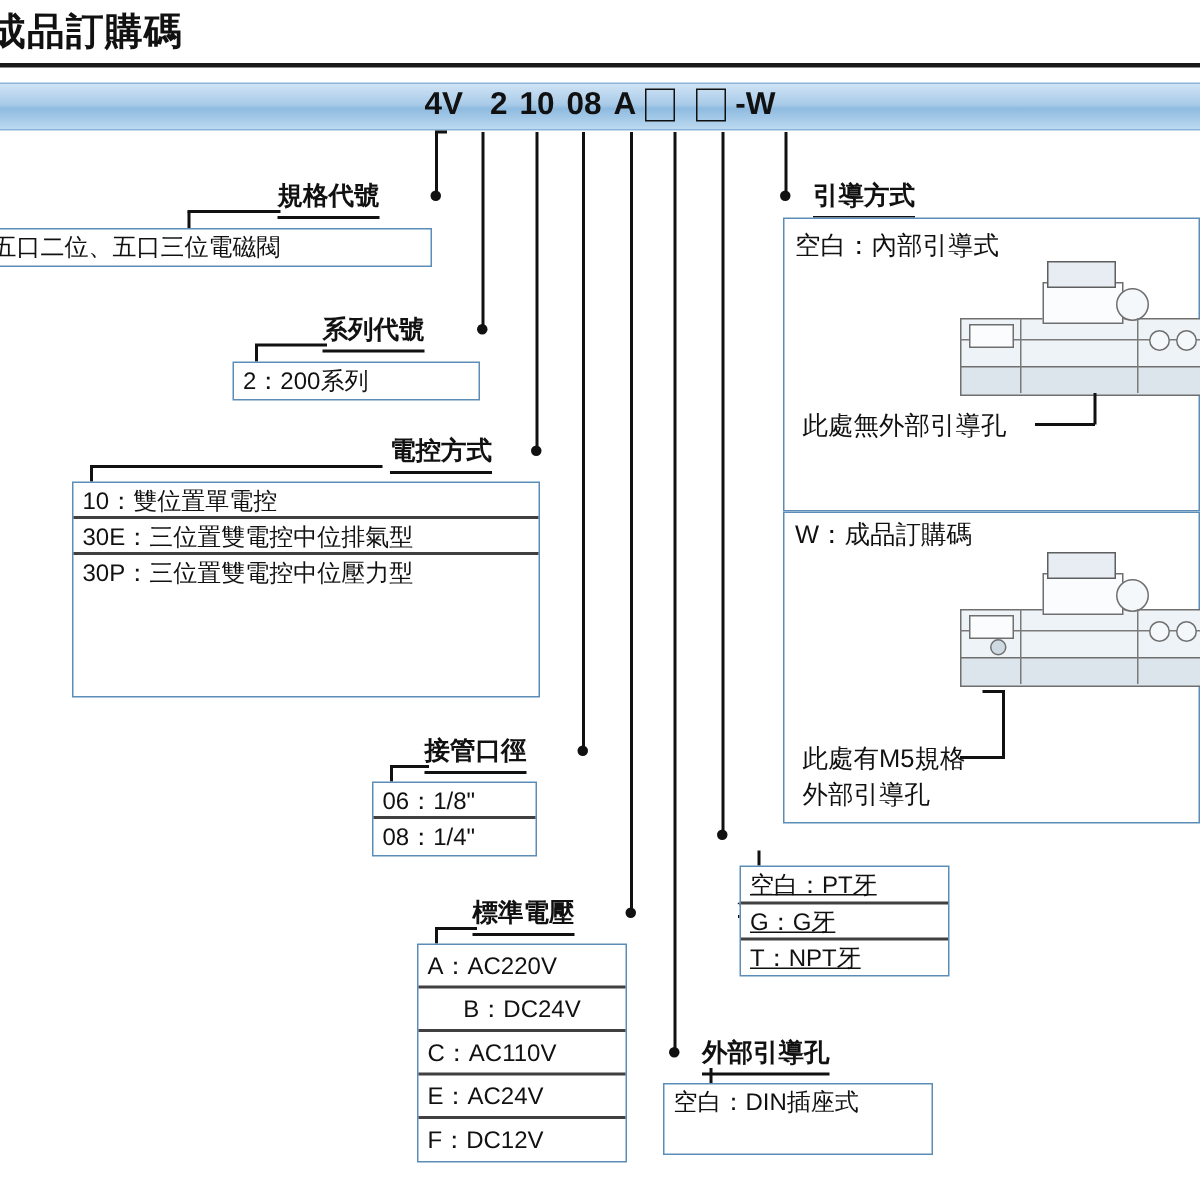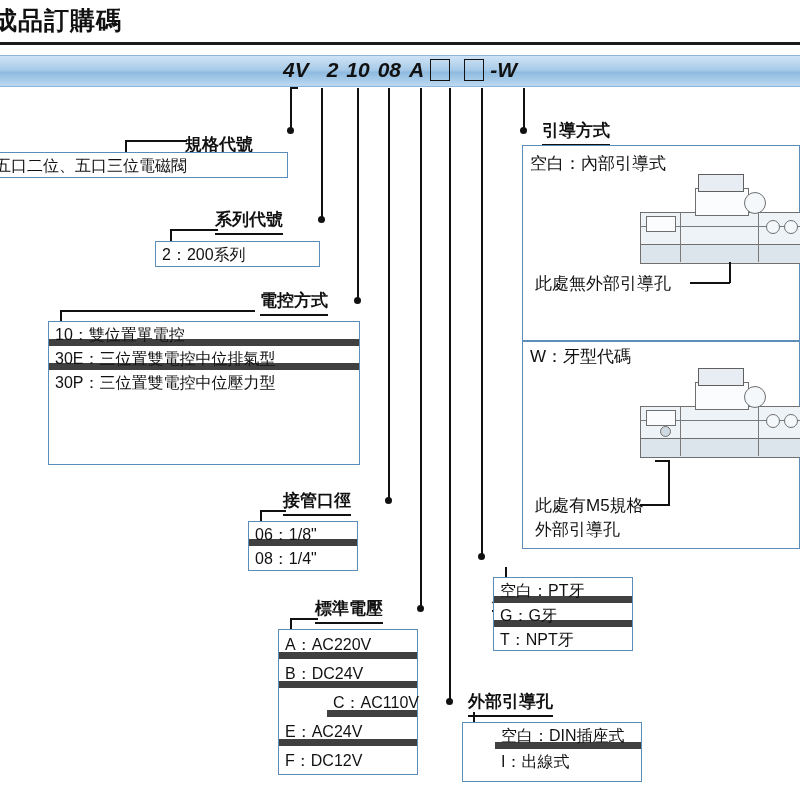--- a/index.html
+++ b/index.html
@@ -27,21 +27,21 @@
   .code-bar{
     position:absolute;left:0;top:55px;width:800px;height:30px;
     background:linear-gradient(to bottom,#cfe3f5 0%,#a9cbe8 45%,#8fbbe0 55%,#bcd9f0 100%);
     border-top:1px solid #8ab4d8;border-bottom:1px solid #8ab4d8;
   }
   .code-row{
     position:absolute;left:0;top:55px;width:800px;height:30px;
     display:flex;align-items:center;justify-content:center;gap:4px;
     font-size:21px;font-weight:bold;color:#111;
   }
-  .code-seg{padding:0 2px;white-space:nowrap;font-style:italic;}
+  .code-seg{padding:0 2px;white-space:nowrap;}
   .code-box{
     display:inline-block;width:18px;height:20px;
     border:1.6px solid #111;background:transparent;
   }
   .code-gap{display:inline-block;width:6px;}
 
   
   .lbl{
     position:absolute;font-size:17px;font-weight:bold;white-space:nowrap;
     color:#111;padding-bottom:2px;
@@ -50,21 +50,21 @@
   .dot{
     position:absolute;width:7px;height:7px;border-radius:50%;background:#111;
   }
 
   
   .box{
     position:absolute;border:1.5px solid #5b8db8;background:#fff;
     font-size:16px;color:#111;box-sizing:border-box;
   }
   .box .r{
-    padding:1px 6px;border-bottom:7px solid #404040;white-space:nowrap;
+    padding:1px 6px;border-bottom:2px solid #404040;white-space:nowrap;
     line-height:23px;height:24px;box-sizing:border-box;
   }
   .box .r:last-child{border-bottom:none;}
 
   
   .ln{position:absolute;background:#111;}
   .lnh{height:1.5px;}
   .lnv{width:1.5px;}
 
   
@@ -100,21 +100,21 @@
     <span class="code-seg">2</span>
     <span class="code-seg">10</span>
     <span class="code-seg">08</span>
     <span class="code-seg">A</span>
     <span class="code-box"></span>
     <span class="code-gap"></span>
     <span class="code-box"></span>
     <span class="code-seg">-W</span>
   </div>
 
-  <div class="lbl ul" style="left:185px;top:133px;">規格代號</div>
+  <div class="lbl ul" style="left:185px;top:119px;">規格代號</div>
   <div class="dot" style="left:287px;top:127px;"></div>
   <div class="ln lnv" style="left:290px;top:88px;height:42px;"></div>
   <div class="ln lnh" style="left:290px;top:87px;width:8px;"></div>
   <div class="ln lnv" style="left:125px;top:141px;height:13px;"></div>
   <div class="ln lnh" style="left:125px;top:140px;width:62px;"></div>
   <div class="box" style="left:-12px;top:152px;width:300px;height:26px;">
     <div class="r" style="height:24px;">五口二位、五口三位電磁閥</div>
   </div>
 
   <div class="lbl ul" style="left:215px;top:208px;">系列代號</div>
@@ -147,43 +147,42 @@
     <div class="r">08：1/4"</div>
   </div>
 
   <div class="lbl ul" style="left:315px;top:597px;">標準電壓</div>
   <div class="dot" style="left:417px;top:605px;"></div>
   <div class="ln lnv" style="left:420px;top:88px;height:520px;"></div>
   <div class="ln lnv" style="left:290px;top:619px;height:12px;"></div>
   <div class="ln lnh" style="left:290px;top:618px;width:28px;"></div>
   <div class="box" style="left:278px;top:629px;width:140px;height:146px;">
     <div class="r" style="height:29px;line-height:27px;">A：AC220V</div>
-    <div class="r" style="height:29px;line-height:27px;">B：DC24V</div>
-    <div class="r" style="height:29px;line-height:27px;margin-left:48px;">C：AC110V</div>
+    <div class="r" style="height:29px;line-height:27px;text-align:center;">B：DC24V</div>
+    <div class="r" style="height:29px;line-height:27px;">C：AC110V</div>
     <div class="r" style="height:29px;line-height:27px;">E：AC24V</div>
     <div class="r" style="height:29px;line-height:27px;">F：DC12V</div>
   </div>
 
   <div class="lbl ul" style="left:492px;top:545px;margin-top:40px;">牙型代碼</div>
   <div class="dot" style="left:478px;top:553px;"></div>
   <div class="ln lnv" style="left:481px;top:88px;height:468px;"></div>
   <div class="ln lnv" style="left:505px;top:567px;height:12px;"></div>
-  <div class="box" style="left:493px;top:577px;width:140px;height:74px;">
+  <div class="box" style="left:493px;top:577px;width:140px;height:74px;text-decoration:underline;">
     <div class="r" style="height:25px;line-height:24px;">空白：PT牙</div>
     <div class="r" style="height:24px;line-height:24px;">G：G牙</div>
     <div class="r" style="height:25px;line-height:24px;">T：NPT牙</div>
   </div>
 
   <div class="lbl ul" style="left:468px;top:690px;">外部引導孔</div>
   <div class="dot" style="left:446px;top:698px;"></div>
   <div class="ln lnv" style="left:449px;top:88px;height:613px;"></div>
   <div class="ln lnv" style="left:473px;top:712px;height:12px;"></div>
-  <div class="box" style="left:462px;top:722px;width:180px;height:60px;padding-left:32px;">
+  <div class="box" style="left:442px;top:722px;width:180px;height:48px;">
     <div class="r" style="height:26px;line-height:24px;">空白：DIN插座式</div>
-    <div class="r" style="height:25px;line-height:24px;">I：出線式</div>
   </div>
 
   <div class="lbl ul" style="left:542px;top:119px;">引導方式</div>
   <div class="dot" style="left:520px;top:127px;"></div>
   <div class="ln lnv" style="left:523px;top:88px;height:42px;"></div>
 
   <div class="panel" style="left:522px;top:145px;width:278px;height:196px;"></div>
   <div class="panel-txt" style="left:530px;top:152px;font-weight:normal;">空白：內部引導式</div>
 
   <div class="valve" style="left:640px;top:170px;width:160px;height:110px;">
@@ -198,21 +197,21 @@
     <div class="vcirc" style="left:126px;top:50px;width:12px;height:12px;"></div>
     <div class="vcirc" style="left:144px;top:50px;width:12px;height:12px;"></div>
     <div class="vlight" style="left:6px;top:46px;width:28px;height:14px;"></div>
   </div>
 
   <div class="panel-txt" style="left:535px;top:272px;">此處無外部引導孔</div>
   <div class="ln lnh" style="left:690px;top:282px;width:40px;"></div>
   <div class="ln lnv" style="left:729px;top:262px;height:21px;"></div>
 
   <div class="panel" style="left:522px;top:341px;width:278px;height:208px;"></div>
-  <div class="panel-txt" style="left:530px;top:345px;">W：牙型代碼</div>
+  <div class="panel-txt" style="left:530px;top:345px;">W：成品訂購碼</div>
 
   <div class="valve" style="left:640px;top:364px;width:160px;height:110px;">
     <div class="vbody" style="left:0px;top:42px;width:160px;height:50px;"></div>
     <div class="vdark" style="left:0px;top:74px;width:160px;height:18px;"></div>
     <div class="vlight" style="left:55px;top:18px;width:52px;height:26px;"></div>
     <div class="vcoil" style="left:58px;top:4px;width:44px;height:16px;"></div>
     <div class="vcirc" style="left:104px;top:22px;width:20px;height:20px;"></div>
     <div class="vline" style="left:0px;top:56px;width:160px;"></div>
     <div class="vlinev" style="left:40px;top:42px;height:50px;"></div>
     <div class="vlinev" style="left:118px;top:42px;height:50px;"></div>

